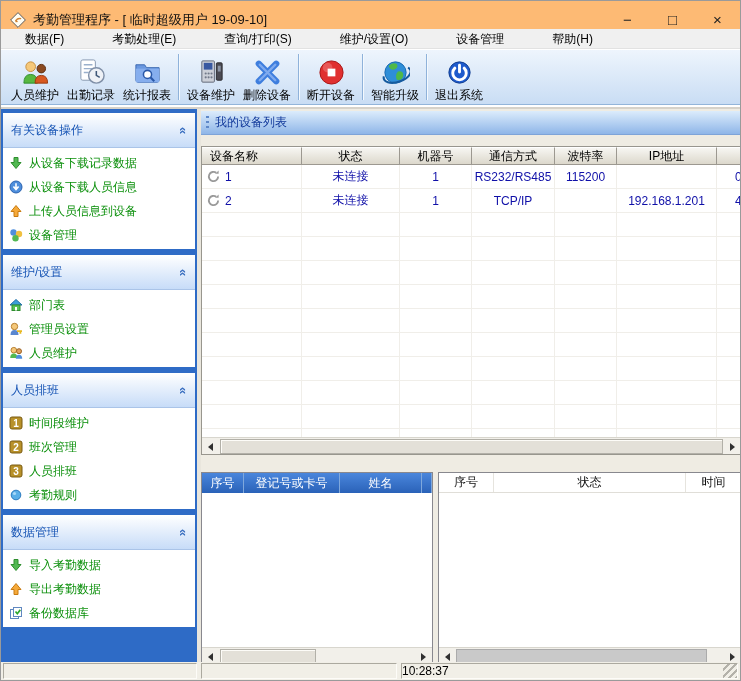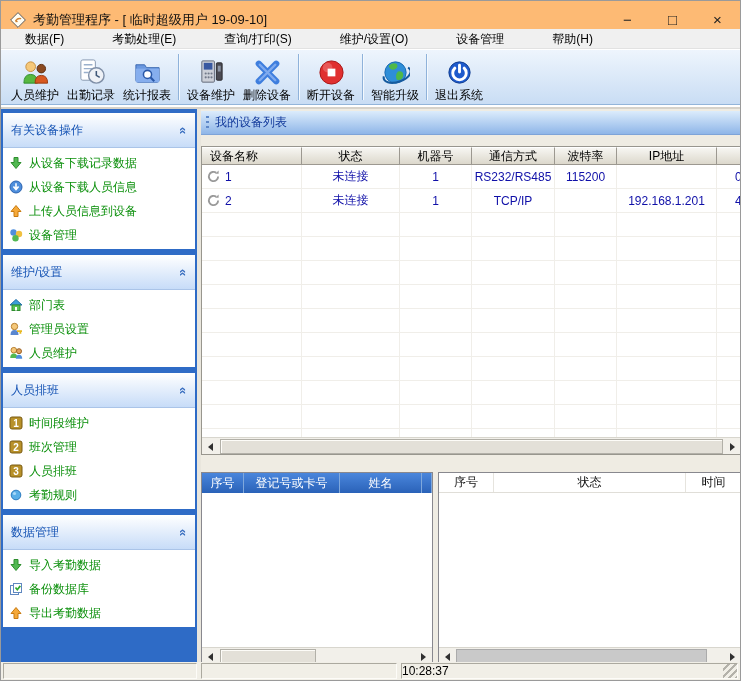--- a/index.html
+++ b/index.html
@@ -331,31 +331,31 @@
       </div>
       <div class="sec-body">
         <div class="sitem">
           <svg viewBox="0 0 14 14">
               <path d="M5 1.5 h4 v5 h3 L7 12.5 2 6.5 h3 z" fill="#52b852" stroke="#2e8e2e"></path>
             </svg>
           <span>导入考勤数据</span>
         </div>
         <div class="sitem">
           <svg viewBox="0 0 14 14">
+              <path d="M5 12.5 h4 v-5 h3 L7 1.5 2 7.5 h3 z" fill="#f5a93a" stroke="#c87a10"></path>
+            </svg>
+          <span>导出考勤数据</span>
+        </div>
+        <div class="sitem">
+          <svg viewBox="0 0 14 14">
               <rect x="1.5" y="3.5" width="8" height="9" fill="#fff" stroke="#6088c0"></rect>
               <rect x="4.5" y="1.5" width="8" height="9" fill="#fff" stroke="#6088c0"></rect>
               <path d="M6.5 5.5 l1.8 2.2 3-3.8" stroke="#2ea82e" stroke-width="1.7" fill="none"></path>
             </svg>
           <span>备份数据库</span>
-        </div>
-        <div class="sitem">
-          <svg viewBox="0 0 14 14">
-              <path d="M5 12.5 h4 v-5 h3 L7 1.5 2 7.5 h3 z" fill="#f5a93a" stroke="#c87a10"></path>
-            </svg>
-          <span>导出考勤数据</span>
         </div>
       </div>
     </div>
 
   </div>
 
   <div class="splitter"></div>
 
   <div class="main">
 

